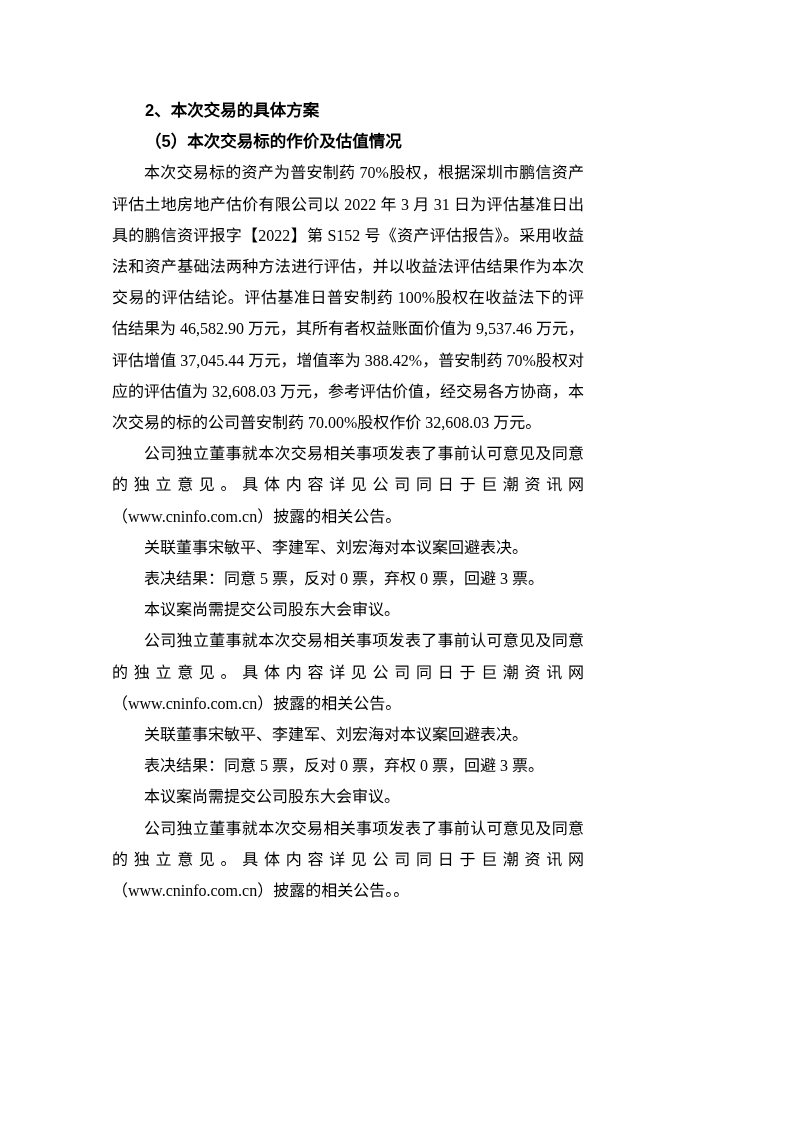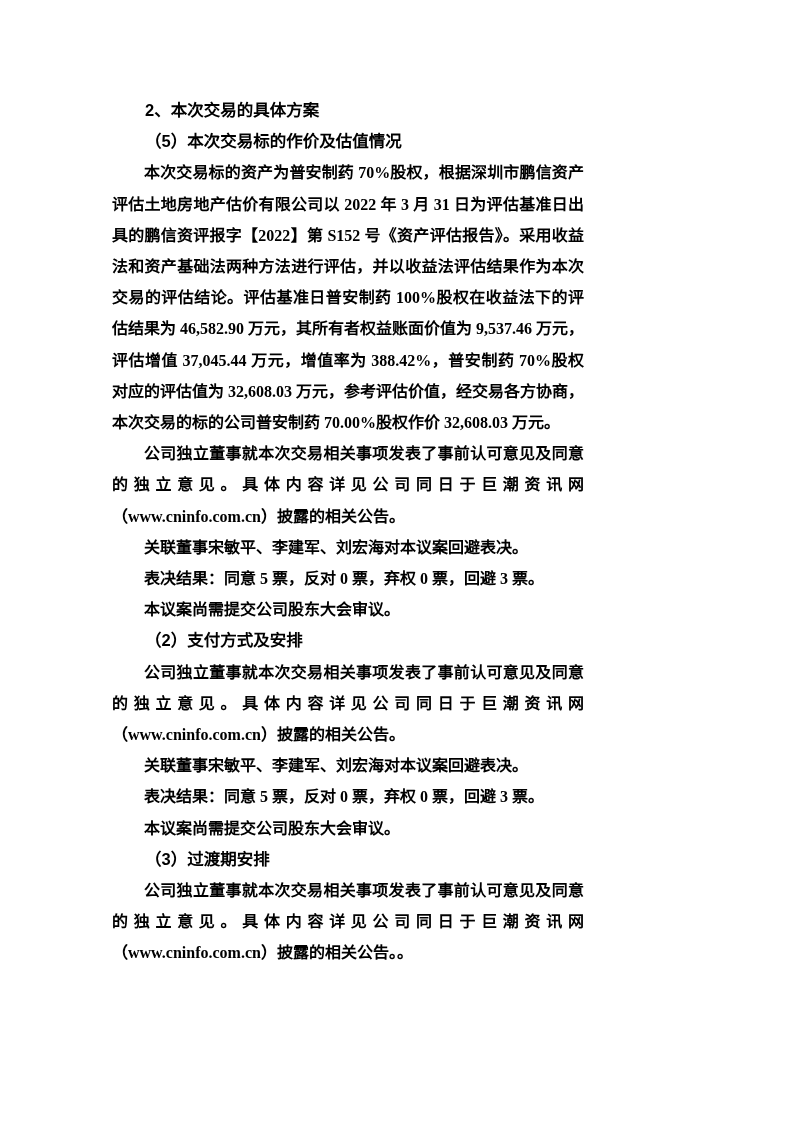--- a/index.html
+++ b/index.html
@@ -19,21 +19,20 @@
   }
   .para {
     margin: 0;
     font-family: "Liberation Serif", "DejaVu Serif", serif;
     font-size: 16px;
     line-height: 31.2px;
     text-align: justify;
     text-justify: inter-ideograph;
     text-indent: 2em;
     color: #000000;
-    font-weight: bold;
   }
   .heading {
     margin: 0;
     font-family: "Liberation Sans", "DejaVu Sans", sans-serif;
     font-weight: 700;
     font-size: 16.5px;
     line-height: 31.2px;
     text-indent: 2em;
     color: #000000;
   }
@@ -42,20 +41,18 @@
 <body>
 
 <div class="page">
   <div class="heading">2、本次交易的具体方案</div>
   <div class="heading">（5）本次交易标的作价及估值情况</div>
   <p class="para">本次交易标的资产为普安制药 70%股权，根据深圳市鹏信资产评估土地房地产估价有限公司以 2022 年 3 月 31 日为评估基准日出具的鹏信资评报字【2022】第 S152 号《资产评估报告》。采用收益法和资产基础法两种方法进行评估，并以收益法评估结果作为本次交易的评估结论。评估基准日普安制药 100%股权在收益法下的评估结果为 46,582.90 万元，其所有者权益账面价值为 9,537.46 万元，评估增值 37,045.44 万元，增值率为 388.42%，普安制药 70%股权对应的评估值为 32,608.03 万元，参考评估价值，经交易各方协商，本次交易的标的公司普安制药 70.00%股权作价 32,608.03 万元。</p>
   <p class="para">公司独立董事就本次交易相关事项发表了事前认可意见及同意的独立意见。具体内容详见公司同日于巨潮资讯网（www.cninfo.com.cn）披露的相关公告。</p>
   <p class="para">关联董事宋敏平、李建军、刘宏海对本议案回避表决。</p>
   <p class="para">表决结果：同意 5 票，反对 0 票，弃权 0 票，回避 3 票。</p>
   <p class="para">本议案尚需提交公司股东大会审议。</p>
-  <div class="heading">（2）支付方式及安排</div>
   <p class="para">公司独立董事就本次交易相关事项发表了事前认可意见及同意的独立意见。具体内容详见公司同日于巨潮资讯网（www.cninfo.com.cn）披露的相关公告。</p>
   <p class="para">关联董事宋敏平、李建军、刘宏海对本议案回避表决。</p>
   <p class="para">表决结果：同意 5 票，反对 0 票，弃权 0 票，回避 3 票。</p>
   <p class="para">本议案尚需提交公司股东大会审议。</p>
-  <div class="heading">（3）过渡期安排</div>
   <p class="para">公司独立董事就本次交易相关事项发表了事前认可意见及同意的独立意见。具体内容详见公司同日于巨潮资讯网（www.cninfo.com.cn）披露的相关公告。。</p>
 </div>
 
 </body></html>

